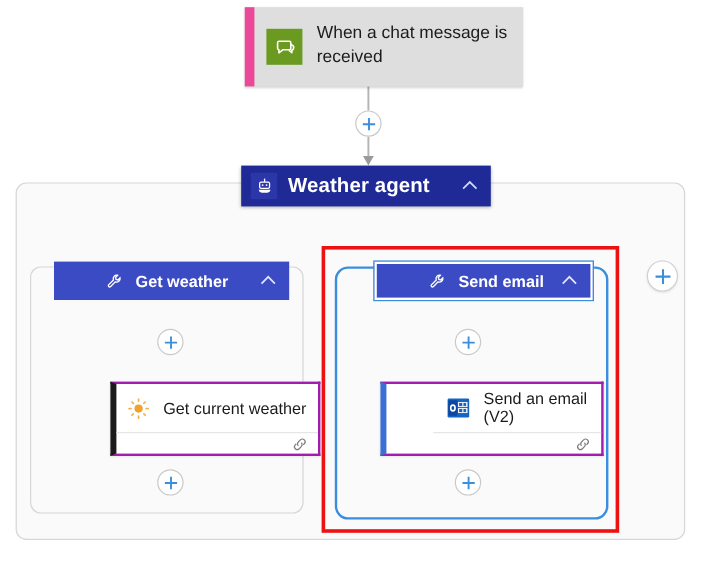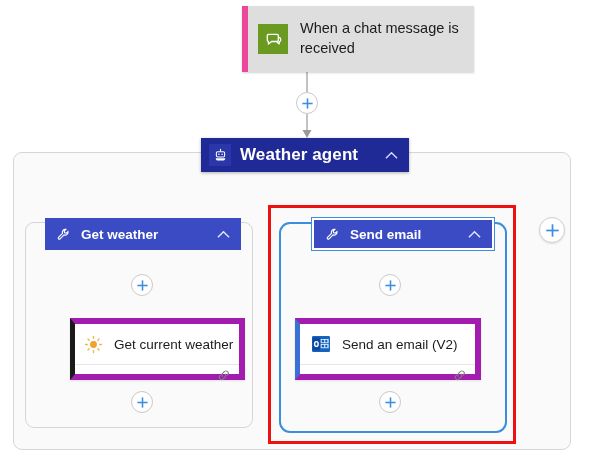--- a/index.html
+++ b/index.html
@@ -26,26 +26,25 @@
     pointer-events: none;
   }
 
   .abs { position: absolute; }
 
   
   .trigger {
     left: 204px; top: 6px;
     width: 232px; height: 66px;
     background: #dedede;
-    border-left: 6px solid #ec4899;
+    border-left: 8px solid #ec4899;
     box-sizing: border-box;
     display: flex;
     align-items: center;
     box-shadow: 0 1px 2px rgba(0,0,0,.18);
-    margin-left: 38px;
   }
   .trigger .tile {
     width: 30px; height: 30px;
     background: #6a9a1f;
     margin-left: 10px;
     flex: none;
     display: flex; align-items: center; justify-content: center;
   }
   .trigger .ttl {
     margin-left: 12px;
@@ -114,41 +113,43 @@
     pointer-events: none;
   }
 
   
   .tool {
     height: 32px;
     background: #3b4bc4;
     box-sizing: border-box;
     display: flex; align-items: center;
     z-index: 6;
+    padding-left: 32px;
   }
   .tool .ttl {
     margin-left: 10px;
     color: #fff; font-size: 13.5px; font-weight: bold;
   }
   .tool .chev { margin-left: auto; margin-right: 11px; }
   .tool .wr { margin-left: 11px; display: flex; flex: none; }
   .tool-getweather { left: 45px; top: 218px; width: 196px; }
   .tool-sendemail {
     left: 312px; top: 218px; width: 182px;
     border: 2px solid #ffffff;
     outline: 1px solid #3b8ede;
   }
 
   
   .card {
     background: #ffffff;
-    border: 6px solid #a21caf;
+    border: 2px solid #a21caf;
     box-sizing: border-box;
     box-shadow: 0 1px 2px rgba(0,0,0,.10);
     z-index: 6;
+    margin-left: 22px;
   }
   .card .row {
     height: 40px;
     display: flex; align-items: center;
     border-bottom: 1px solid #e6e6e6;
   }
   .card .label {
     margin-left: 11px;
     font-size: 13.5px;
     color: #1b1b1b;
@@ -159,20 +160,21 @@
     padding-right: 8px;
   }
   .card-weather {
     left: 70px; top: 318px; width: 175px; height: 62px;
     border-left: 5px solid #1a1a1a;
   }
   .card-weather .icn { margin-left: 9px; flex: none; display:flex; }
   .card-email {
     left: 295px; top: 318px; width: 186px; height: 62px;
     border-left: 5px solid #3b6fd4;
+    padding-left: 39px;
   }
   .card-email .icn { margin-left: 11px; flex: none; display:flex; }
 
   
   .plusbtn {
     width: 22px; height: 22px;
     border-radius: 50%;
     background: #ffffff;
     border: 1px solid #c9c9c9;
     box-sizing: border-box;

